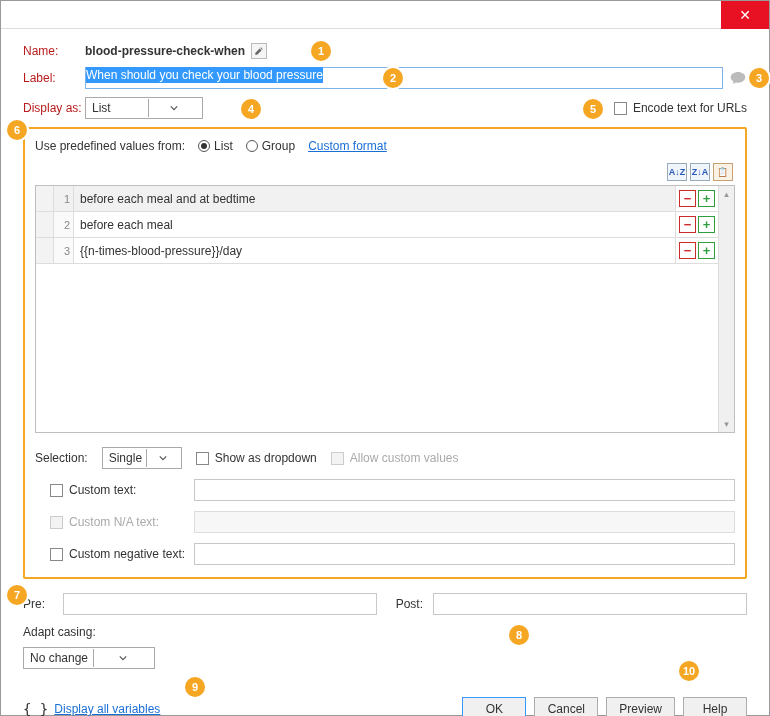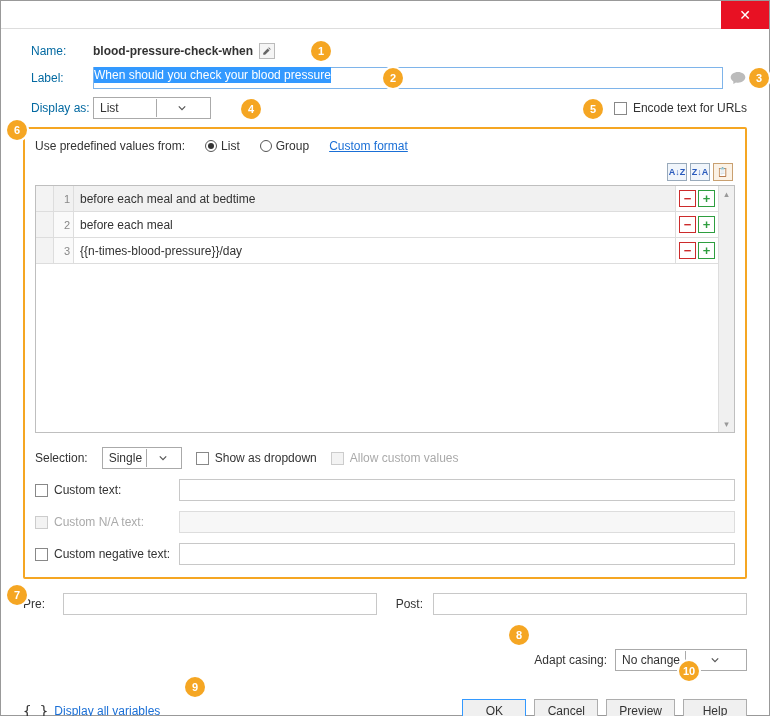--- a/index.html
+++ b/index.html
@@ -3,38 +3,38 @@
 <meta charset="utf-8">
 <style>
   * { box-sizing: border-box; }
   body { margin: 0; font-family: "Segoe UI", Tahoma, sans-serif; font-size: 12px; color: #333; background: #fff; }
   .window { width: 770px; height: 716px; border: 1px solid #999; position: relative; background: #fff; }
   .titlebar { height: 28px; background: #fff; border-bottom: 1px solid #ddd; display: flex; align-items: center; justify-content: center; position: relative; }
   .titlebar-title { font-size: 12px; color: #333; }
   .close-btn { position: absolute; right: 0; top: 0; width: 48px; height: 28px; background: #e81123; color: #fff; display: flex; align-items: center; justify-content: center; font-size: 14px; cursor: pointer; }
   .content { padding: 14px 22px 12px 22px; }
   .row { display: flex; align-items: center; margin-bottom: 8px; position: relative; }
-  .lbl { width: 62px; color: #0369a1; margin-left: 8px; }
+  .lbl { width: 62px; color: #b91c1c; }
   .name-val { font-weight: 700; }
   .pencil { width: 16px; height: 16px; border: 1px solid #bbb; margin-left: 6px; display: inline-flex; align-items: center; justify-content: center; background: #f5f5f5; }
   .pencil svg { width: 10px; height: 10px; }
   .label-input { flex: 1; height: 22px; border: 1px solid #7eb4ea; background: #fff; padding: 0 0; font-size: 12px; }
   .label-input .seltext { background: #3399ff; color: #fff; padding: 1px 0; }
   .comment-icon { width: 18px; height: 18px; margin-left: 6px; display: inline-flex; align-items: center; justify-content: center; }
   .comment-icon svg { width: 16px; height: 14px; fill: #bbb; }
   .select { height: 22px; border: 1px solid #aaa; background: #fff; display: inline-flex; align-items: center; padding: 0 2px 0 6px; }
   .select span { flex: 1; }
   .chev { width: 16px; height: 18px; border-left: 1px solid #aaa; display: inline-flex; align-items: center; justify-content: center; margin-left: 4px; }
   .chev svg { width: 8px; height: 8px; }
   .disp-select { width: 118px; }
   .encode { margin-left: auto; display: flex; align-items: center; }
   .chk { width: 13px; height: 13px; border: 1px solid #888; margin-right: 6px; background: #fff; display: inline-block; }
   .chk.disabled { border-color: #ccc; background: #f3f3f3; }
   .group-box { border: 2px solid #f5a623; border-radius: 2px; padding: 10px 10px 12px 10px; margin-top: 6px; }
-  .preline { display: flex; align-items: center; gap: 20px; margin-bottom: 4px; }
+  .preline { display: flex; align-items: center; gap: 13px; margin-bottom: 4px; }
   .radio { width: 12px; height: 12px; border: 1px solid #555; border-radius: 50%; display: inline-flex; align-items: center; justify-content: center; margin-right: 4px; }
   .radio.checked::after { content: ""; width: 6px; height: 6px; background: #333; border-radius: 50%; }
   .link { color: #1a6fd6; text-decoration: underline; cursor: pointer; }
   .toolbar-right { margin-left: auto; display: flex; gap: 3px; padding: 6px 2px 2px 0; }
   .tool-btn { width: 20px; height: 18px; border: 1px solid #9ab; background: #f0f5fb; display: inline-flex; align-items: center; justify-content: center; font-size: 9px; color: #2a5bbd; font-weight: 700; }
   .tool-btn.paste { color: #a07030; border-color: #c9a070; background: #fbf2e6; }
   .grid-wrap { border: 1px solid #bfbfbf; height: 248px; margin-top: 2px; position: relative; background: #fff; display: flex; }
   .grid { flex: 1; overflow: hidden; }
   .grow { display: flex; height: 26px; border-bottom: 1px solid #ddd; align-items: stretch; }
   .g-hdr { width: 18px; background: #f3f3f3; border-right: 1px solid #ddd; }
@@ -43,29 +43,29 @@
   .g-act { width: 42px; display: flex; align-items: center; justify-content: center; gap: 2px; }
   .g-minus, .g-plus { width: 17px; height: 17px; border: 1px solid; display: inline-flex; align-items: center; justify-content: center; font-weight: 700; font-size: 13px; line-height: 1; }
   .g-minus { color: #cc2b2b; border-color: #cc2b2b; }
   .g-plus { color: #2e9e3f; border-color: #2e9e3f; }
   .grow.sel .g-cell { background: #f1f1f1; }
   .grow.sel .g-num { background: #f1f1f1; }
   .vscroll { width: 16px; background: #f0f0f0; border-left: 1px solid #ddd; display: flex; flex-direction: column; justify-content: space-between; align-items: center; }
   .vscroll .ar { width: 100%; height: 16px; display: flex; align-items: center; justify-content: center; color: #999; font-size: 9px; }
   .selrow { display: flex; align-items: center; margin-top: 14px; gap: 14px; }
   .sel-select { width: 80px; }
-  .cust-row { display: flex; align-items: center; margin-top: 10px; }
+  .cust-row { display: flex; align-items: center; margin-top: 10px; margin-left: 15px; }
   .cust-lbl { width: 144px; display: flex; align-items: center; }
   .cust-input { flex: 1; height: 22px; border: 1px solid #c8c8c8; background: #fff; }
   .cust-row.disabled .cust-lbl { color: #aaa; }
   .cust-row.disabled .cust-input { background: #f7f7f7; border-color: #ddd; }
   .pre-post { display: flex; align-items: center; margin-top: 14px; gap: 10px; }
   .pre-post .pp-lbl { width: 30px; }
   .pp-input { flex: 1; height: 22px; border: 1px solid #c8c8c8; background: #fff; }
-  .adapt-row { display: flex; align-items: center; justify-content: flex-end; margin-top: 34px; gap: 8px; }
+  .adapt-row { display: flex; align-items: flex-start; justify-content: flex-end; margin-top: 10px; gap: 8px; flex-direction: column; }
   .adapt-select { width: 132px; }
   .bottom-row { display: flex; align-items: center; margin-top: 28px; }
   .braces { font-family: Consolas, monospace; font-size: 14px; margin-right: 6px; color: #333; }
   .buttons { margin-left: auto; display: flex; gap: 8px; }
   .btn { min-width: 64px; height: 24px; border: 1px solid #adadad; background: #f0f0f0; display: inline-flex; align-items: center; justify-content: center; padding: 0 12px; font-size: 12px; cursor: pointer; }
   .btn.primary { border-color: #3399ff; }
 
   
   .callout { position: absolute; width: 20px; height: 20px; background: #f5a623; color: #fff; border-radius: 50%; display: flex; align-items: center; justify-content: center; font-weight: 700; font-size: 11px; box-shadow: 0 0 0 2px #fff; z-index: 50; pointer-events: none; }
 </style>

